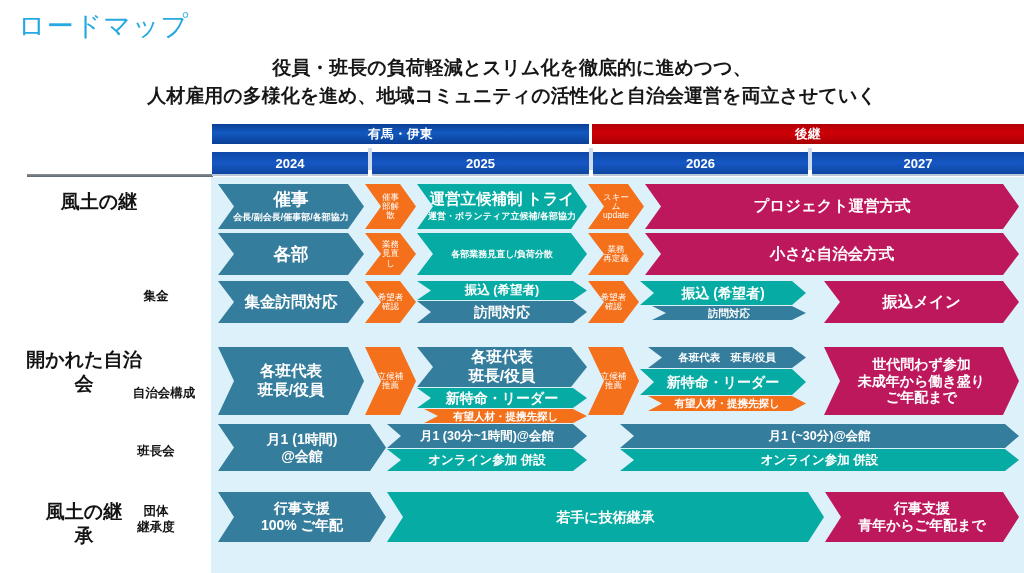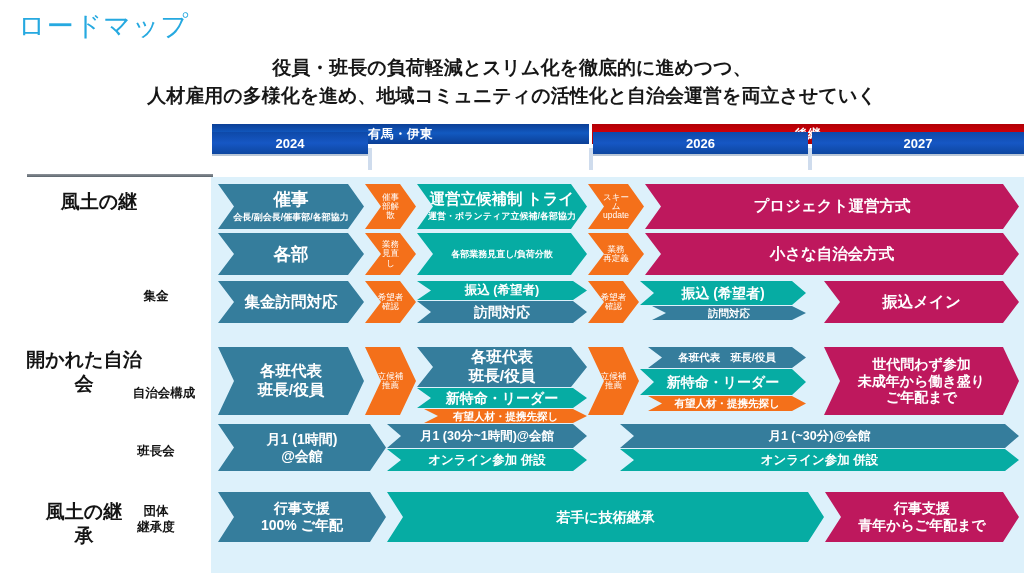--- a/index.html
+++ b/index.html
@@ -42,21 +42,21 @@
   
   .hdr-band{
     position:absolute;height:20px;color:#fff;font-size:12.5px;font-weight:700;
     display:flex;align-items:center;justify-content:center;
     letter-spacing:.5px;
   }
   .hdr-band.blue{background:linear-gradient(to bottom,#0b3f96,#1259c0 45%,#0b3f96);}
   .hdr-band.red{background:linear-gradient(to bottom,#b10006,#cf0008 45%,#a80005);}
 
   .hdr-year{
-    position:absolute;height:22px;top:132px;
+    position:absolute;height:22px;top:152px;
     background:linear-gradient(to bottom,#0e49a8,#1657c4 50%,#0d46a0);
     color:#fff;font-size:13px;font-weight:700;
     display:flex;align-items:center;justify-content:center;
     border-bottom:2px solid #b9c6d6;
   }
   .hdr-sep{position:absolute;top:148px;width:4px;height:22px;background:#cfdced;}
 
   
   .group-label{
     position:absolute;color:#141414;font-weight:700;
@@ -110,20 +110,21 @@
 
   <div class="canvas-bg"></div>
 
   <div class="left-rule"></div>
 
   <div class="hdr-band blue" style="left:212px;top:124px;width:377px;">有馬・伊東</div>
   <div class="hdr-band red" style="left:592px;top:124px;width:432px;">後継</div>
 
   <div class="hdr-year" style="left:212px;width:156px;">2024</div>
   <div class="hdr-sep" style="left:368px;"></div>
+  <div class="hdr-year" style="left:372px;width:217px;">2025</div>
   <div class="hdr-sep" style="left:589px;"></div>
   <div class="hdr-year" style="left:593px;width:215px;">2026</div>
   <div class="hdr-sep" style="left:808px;"></div>
   <div class="hdr-year" style="left:812px;width:212px;">2027</div>
 
   <div class="group-label big" style="left:4px;top:190px;width:190px;text-align:center;">風土の継</div>
 
 
   <div class="row-label" style="left:96px;top:288px;">集金</div>
 

